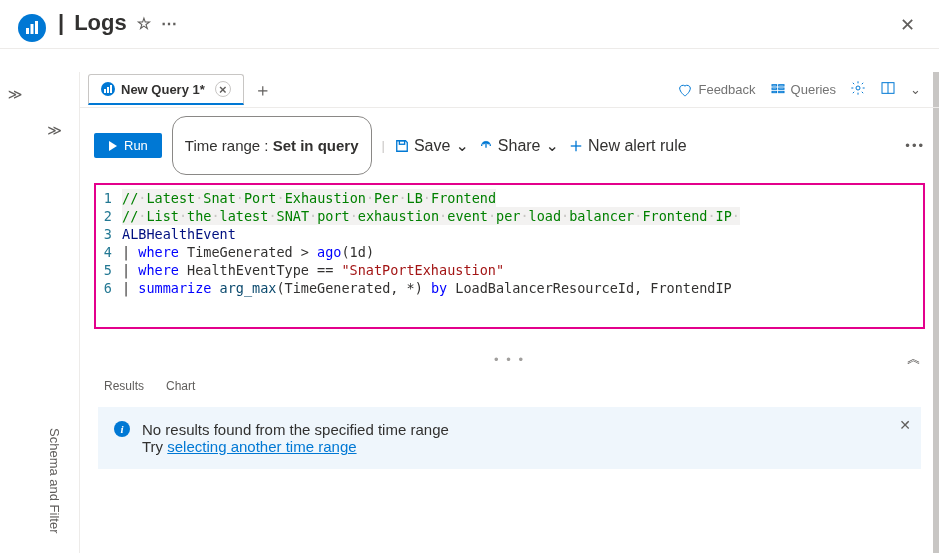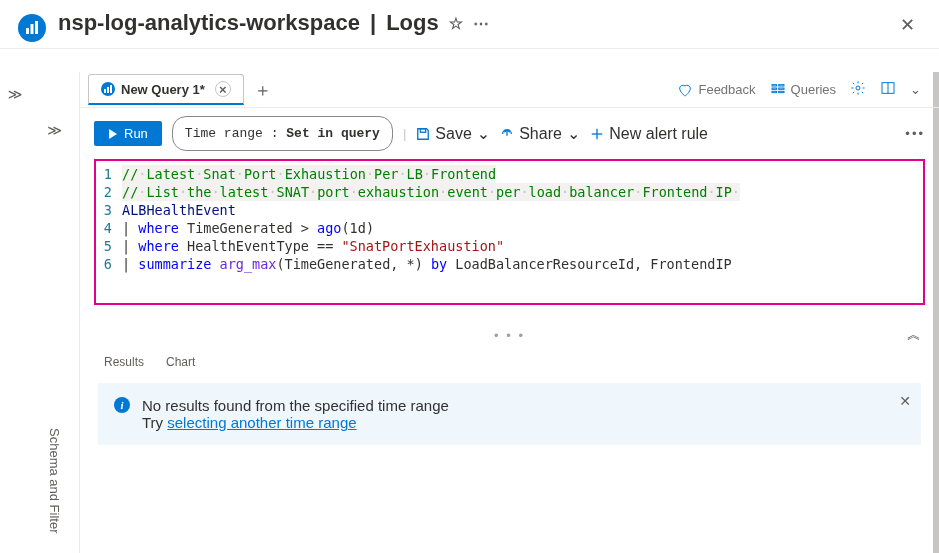--- a/index.html
+++ b/index.html
@@ -35,36 +35,36 @@
   .tab-spacer { flex: 1; }
   .top-actions { display: flex; align-items: center; gap: 14px; padding-right: 10px; }
   .top-action { display: flex; align-items: center; gap: 5px; color: #737373; cursor: pointer; font-size: 13px; }
   .top-action svg { width: 16px; height: 16px; stroke: #0078d4; fill: none; stroke-width: 1.5; }
   .icon-btn svg { width:16px; height:16px; stroke:#0078d4; fill:none; stroke-width:1.5;}
   
   
   .toolbar { display: flex; align-items: center; gap: 10px; padding: 8px 14px; }
   .run-btn { background: #0078d4; color: #fff; border: none; padding: 5px 14px; border-radius: 2px; display: flex; align-items: center; gap: 6px; font-size: 13px; cursor: pointer; }
   .run-btn svg { width: 10px; height: 10px; fill: #fff; }
-  .pill { border: 1px solid #8a8886; border-radius: 14px; padding: 9px 12px; font-size: 13px; cursor: pointer; font-family: Liberation Mono, monospace; }
+  .pill { border: 1px solid #8a8886; border-radius: 14px; padding: 20px 12px; font-size: 15px; cursor: pointer; }
   .pill b { font-weight: 600; }
   .tb-action { display: flex; align-items: center; gap: 5px; color: #323130; cursor: pointer; font-size: 16px; }
   .tb-action svg { width: 14px; height: 14px; stroke: #0078d4; fill: none; stroke-width: 1.5; }
   .tb-sep { color: #c8c6c4; }
   .tb-spacer { flex:1; }
   .tb-dots { color:#605e5c; cursor:pointer; letter-spacing:2px;}
   
   
   .editor-wrap { margin: 0 14px; border: 2px solid #e3008c; padding: 4px 6px 30px 6px; font-family: Consolas, Menlo, monospace; font-size: 13.5px; line-height: 18px; }
   .code-line { display: flex; white-space: pre; }
   .ln { width: 20px; text-align: right; color: #237893; padding-right: 10px; user-select: none; }
   .tok-comment { color: #008000; background: #f3f2f1; }
   .tok-ident { color: #001080; }
   .tok-kw { color: #0000ff; }
-  .tok-func { color: #6d28d9; }
+  .tok-func { color: #0c4a6e; }
   .tok-str { color: #a31515; }
   .tok-plain { color: #323130; }
   .ws-dot { color: #c8c6c4; }
   
   
   .splitter { height: 24px; display: flex; align-items: center; justify-content: space-between; padding: 0 18px; color: #605e5c; position: relative; margin-top: 18px;}
   .splitter .dots { position:absolute; left:50%; transform:translateX(-50%); letter-spacing:2px; color:#a19f9d;}
   .splitter .chev-up { cursor:pointer; font-size:14px;}
   
   
@@ -89,21 +89,20 @@
 <div class="page-header">
   <div class="header-icon">
     <svg viewBox="0 0 16 16">
         <rect x="2" y="8" width="3" height="6"></rect>
         <rect x="6.5" y="4" width="3" height="10"></rect>
         <rect x="11" y="1" width="3" height="13"></rect>
       </svg>
   </div>
   <div class="header-titles">
     <div class="header-title">
-      <span>nsp-log-analytics-workspace</span>
       <span>|</span>
       <span>Logs</span>
       <span class="star-icon">☆</span>
       <span class="dots-icon">⋯</span>
     </div>
   </div>
   <div class="close-x">✕</div>
 </div>
 
 <div class="left-rail">

